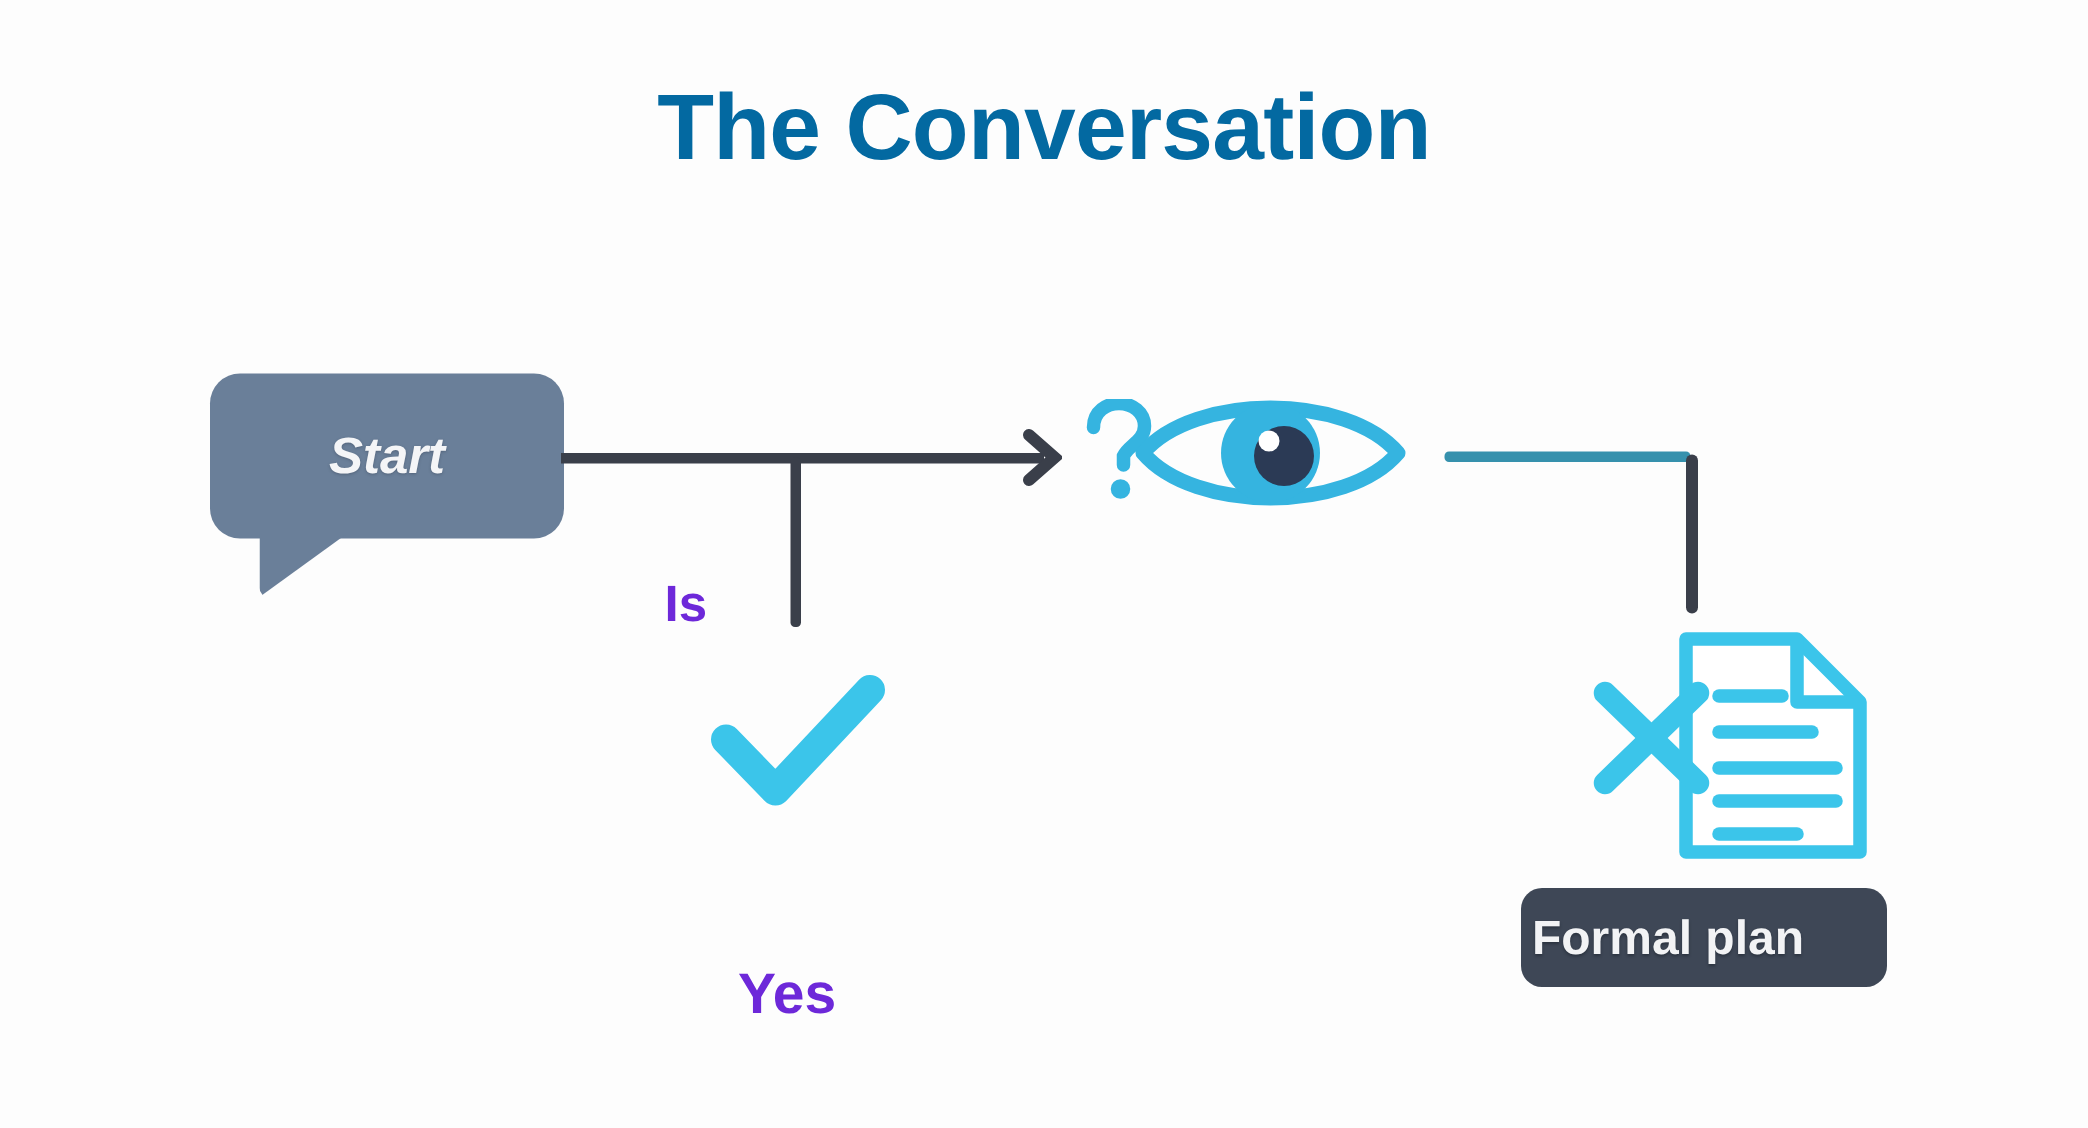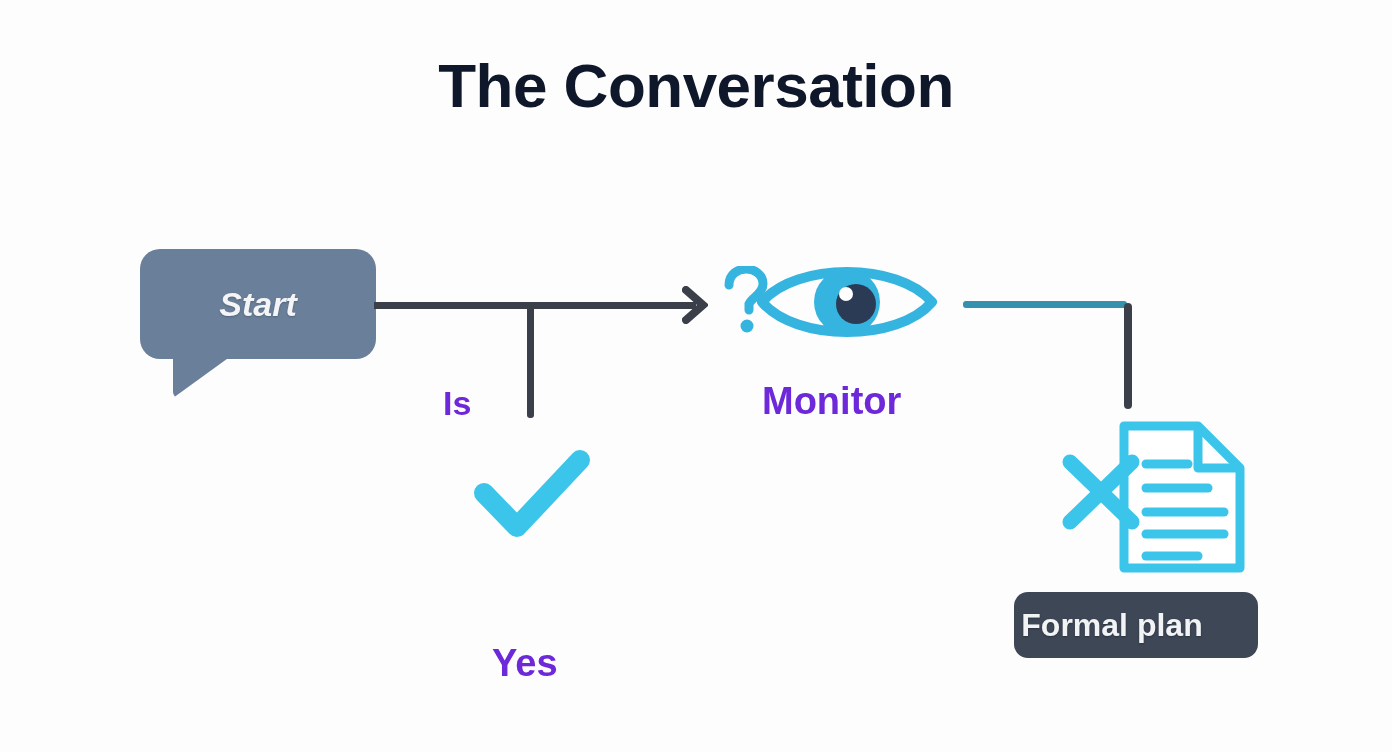--- a/index.html
+++ b/index.html
@@ -22,21 +22,21 @@
   
   #title {
     position: absolute;
     left: 0;
     top: 52px;
     width: 1392px;
     text-align: center;
     font-size: 62px;
     font-weight: 700;
     letter-spacing: -0.5px;
-    color: #0f172a;
+    color: #0369a1;
     line-height: 1.1;
     white-space: nowrap;
   }
 
   
   #start-bubble {
     position: absolute;
     left: 140px;
     top: 249px;
     width: 236px;
@@ -217,21 +217,20 @@
     <circle cx="25" cy="60" r="6.5" fill="#35b4e0"></circle>
   </svg>
 
   <svg id="icon-eye" viewBox="0 0 182 92">
     <path d="M6 46 C40 6, 142 6, 176 46 C142 86, 40 86, 6 46 Z" fill="none" stroke="#35b4e0" stroke-width="10" stroke-linejoin="round"></path>
     <circle cx="91" cy="46" r="33" fill="#35b4e0"></circle>
     <circle cx="100" cy="48" r="20" fill="#2b3a55"></circle>
     <circle cx="90" cy="38" r="7" fill="#ffffff"></circle>
   </svg>
 
-  <div class="node-label" id="label-monitor">Monitor</div>
 
   <svg id="icon-check" viewBox="0 0 120 100">
     <path d="M12 50 L45 84 L108 17" fill="none" stroke="#3bc5ea" stroke-width="20" stroke-linecap="round" stroke-linejoin="round"></path>
   </svg>
 
   <div class="node-label" id="label-yes">Yes</div>
 
   <div id="conn-h-monitor"></div>
 
   <div class="conn" id="conn-v-plan"></div>

